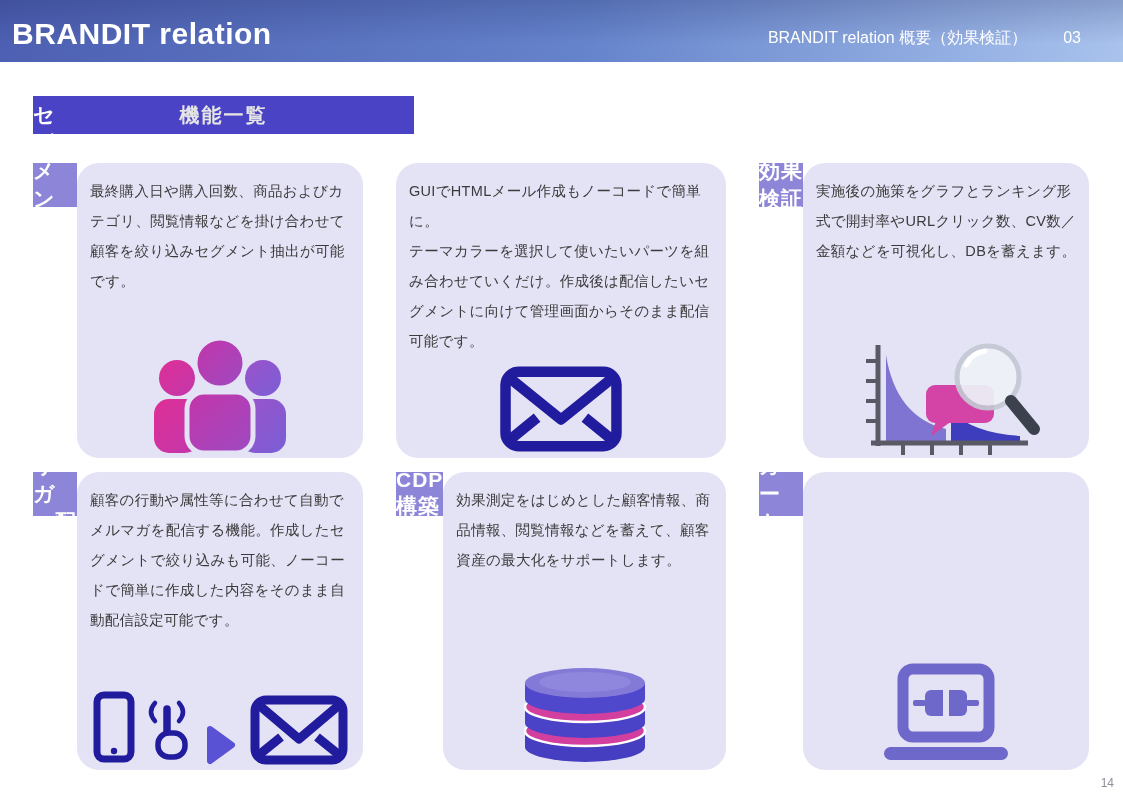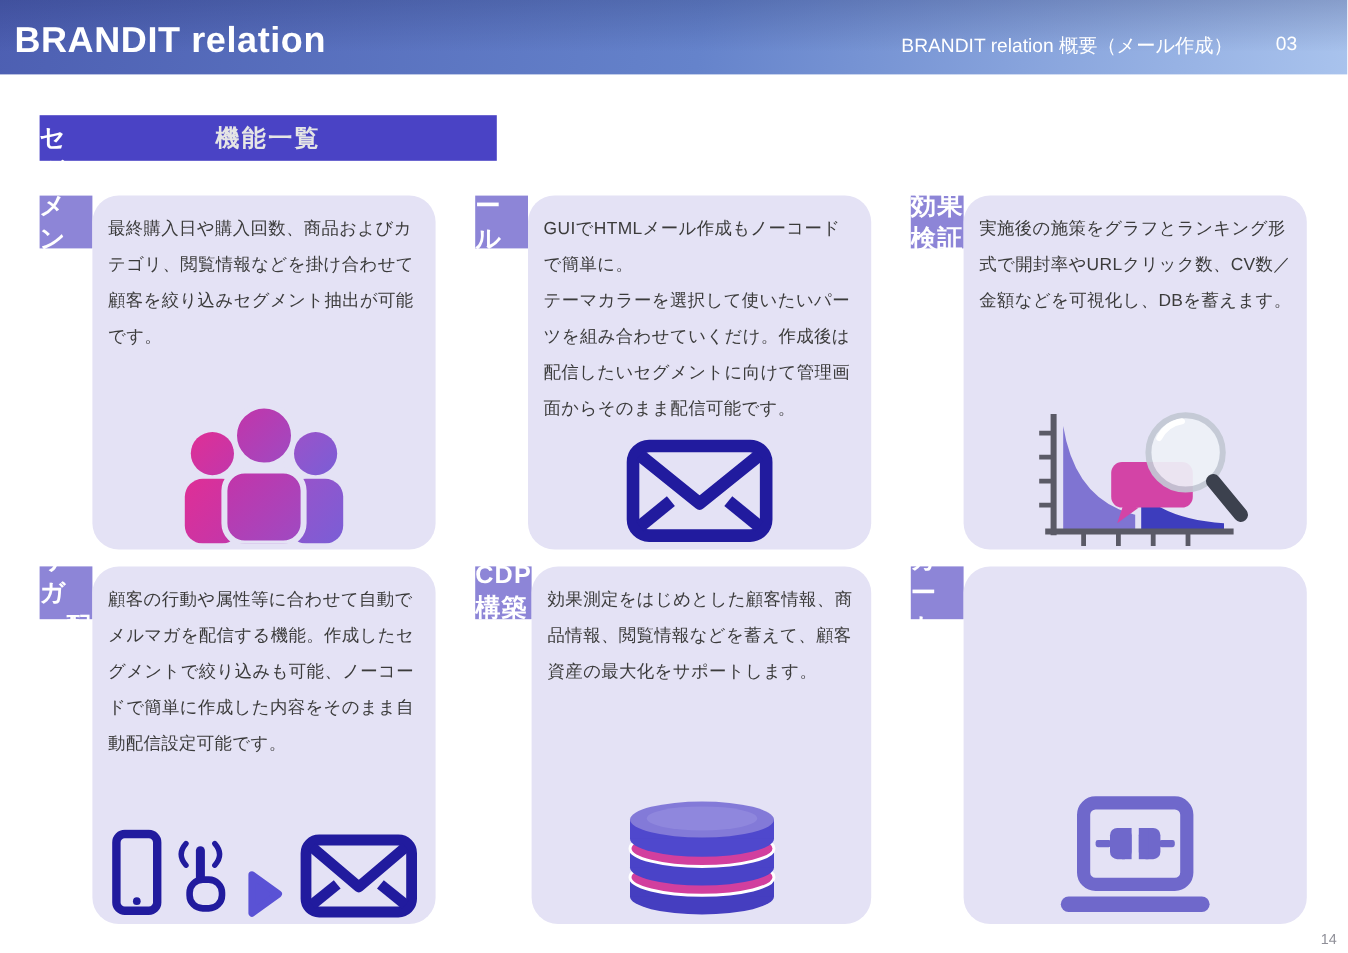--- a/index.html
+++ b/index.html
@@ -62,21 +62,21 @@
   }
 </style>
 </head>
 <body>
 
 <div class="slide">
 
   <div class="top-bar">
     <div class="brand">BRANDIT relation</div>
     <div class="top-right">
-      <span>BRANDIT relation 概要（メール作成）</span>
+      <span>BRANDIT relation 概要（効果検証）</span>
       <span>03</span>
     </div>
   </div>
 
   <div class="title-chip">機能一覧</div>
 
   <div class="grid">
 
     <div class="card">
       <div class="card-header">セグメント抽出</div>
@@ -103,21 +103,20 @@
             <circle cx="118" cy="43" r="18" fill="url(#gviolet)"></circle>
             <rect x="95" y="64" width="46" height="54" rx="15" fill="url(#gviolet)"></rect>
             <circle cx="75" cy="28" r="25" fill="url(#gcenter)" stroke="#e4e2f5" stroke-width="5"></circle>
             <rect x="42" y="57" width="66" height="61" rx="17" fill="url(#gcenter)" stroke="#e4e2f5" stroke-width="5"></rect>
           </svg>
         </div>
       </div>
     </div>
 
     <div class="card">
-      <div class="card-header">メール作成</div>
       <div class="card-body">
         <div class="card-text">GUIでHTMLメール作成もノーコードで簡単に。
 テーマカラーを選択して使いたいパーツを組み合わせていくだけ。作成後は配信したいセグメントに向けて管理画面からそのまま配信可能です。</div>
         <div class="icon-wrap">
           <svg width="128" height="88" viewBox="0 0 130 92">
             <rect x="7" y="7" width="116" height="78" rx="14" fill="none" stroke="#211b9e" stroke-width="11"></rect>
             <path d="M13 15 L65 57 L117 15" fill="none" stroke="#211b9e" stroke-width="11" stroke-linejoin="round"></path>
             <path d="M13 77 L40 55" fill="none" stroke="#211b9e" stroke-width="11"></path>
             <path d="M117 77 L90 55" fill="none" stroke="#211b9e" stroke-width="11"></path>
           </svg>

